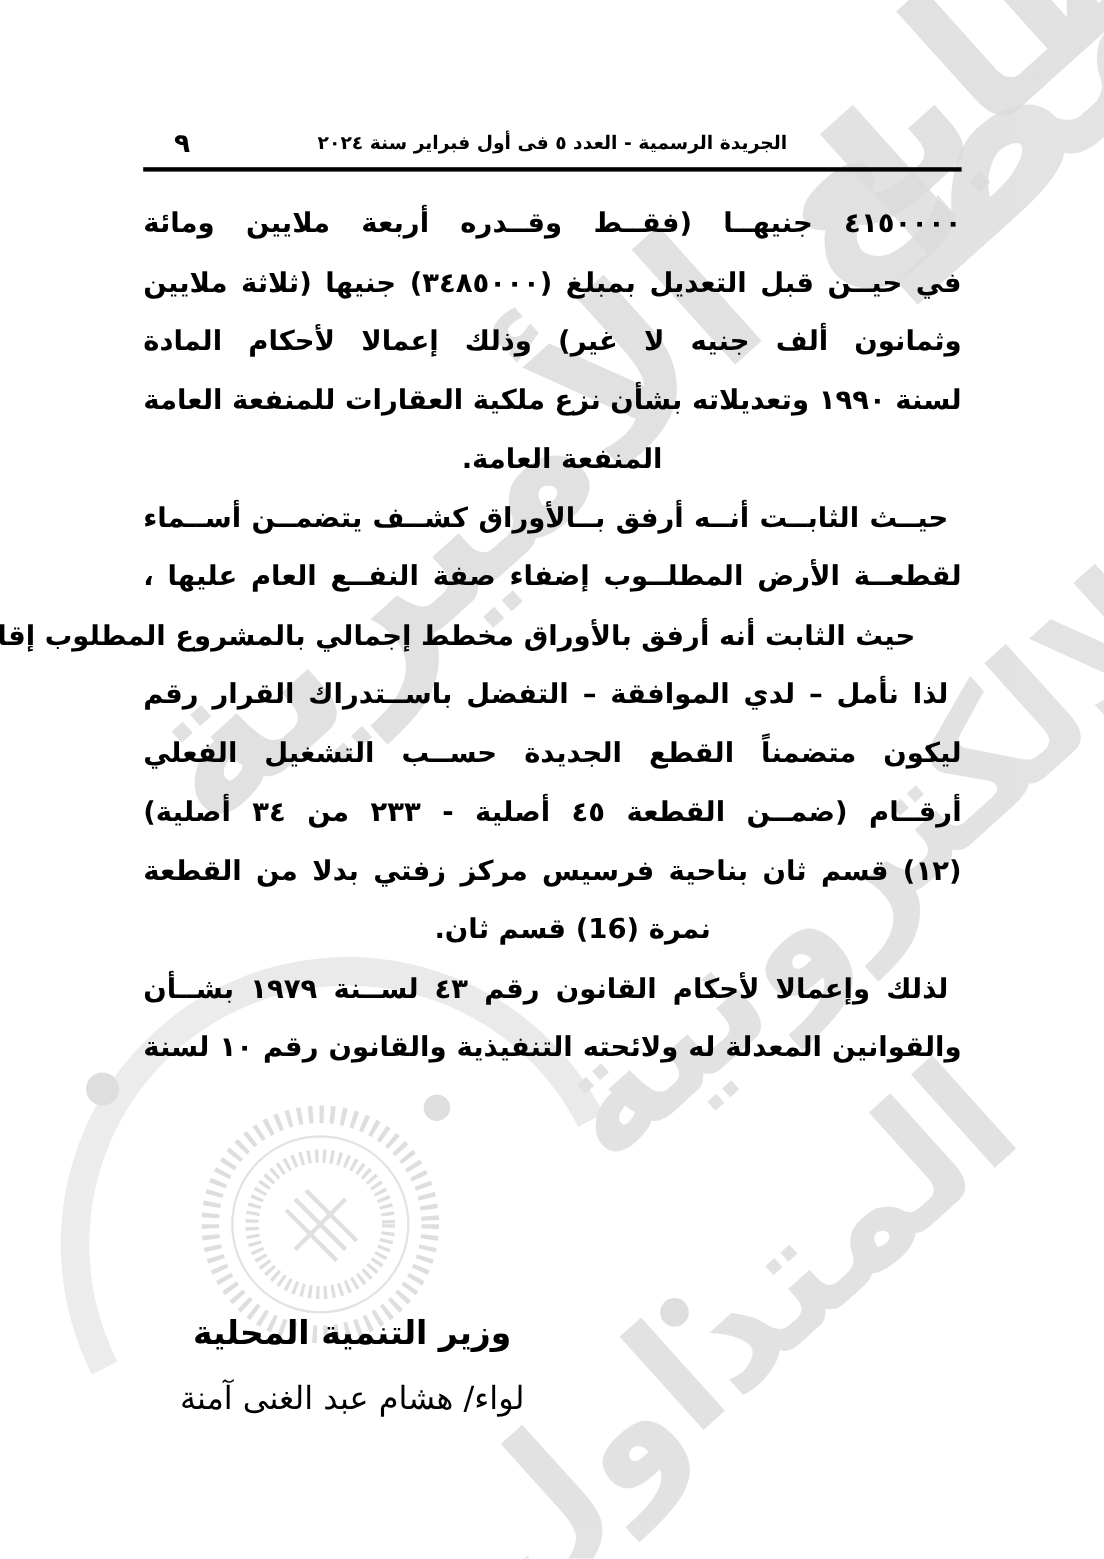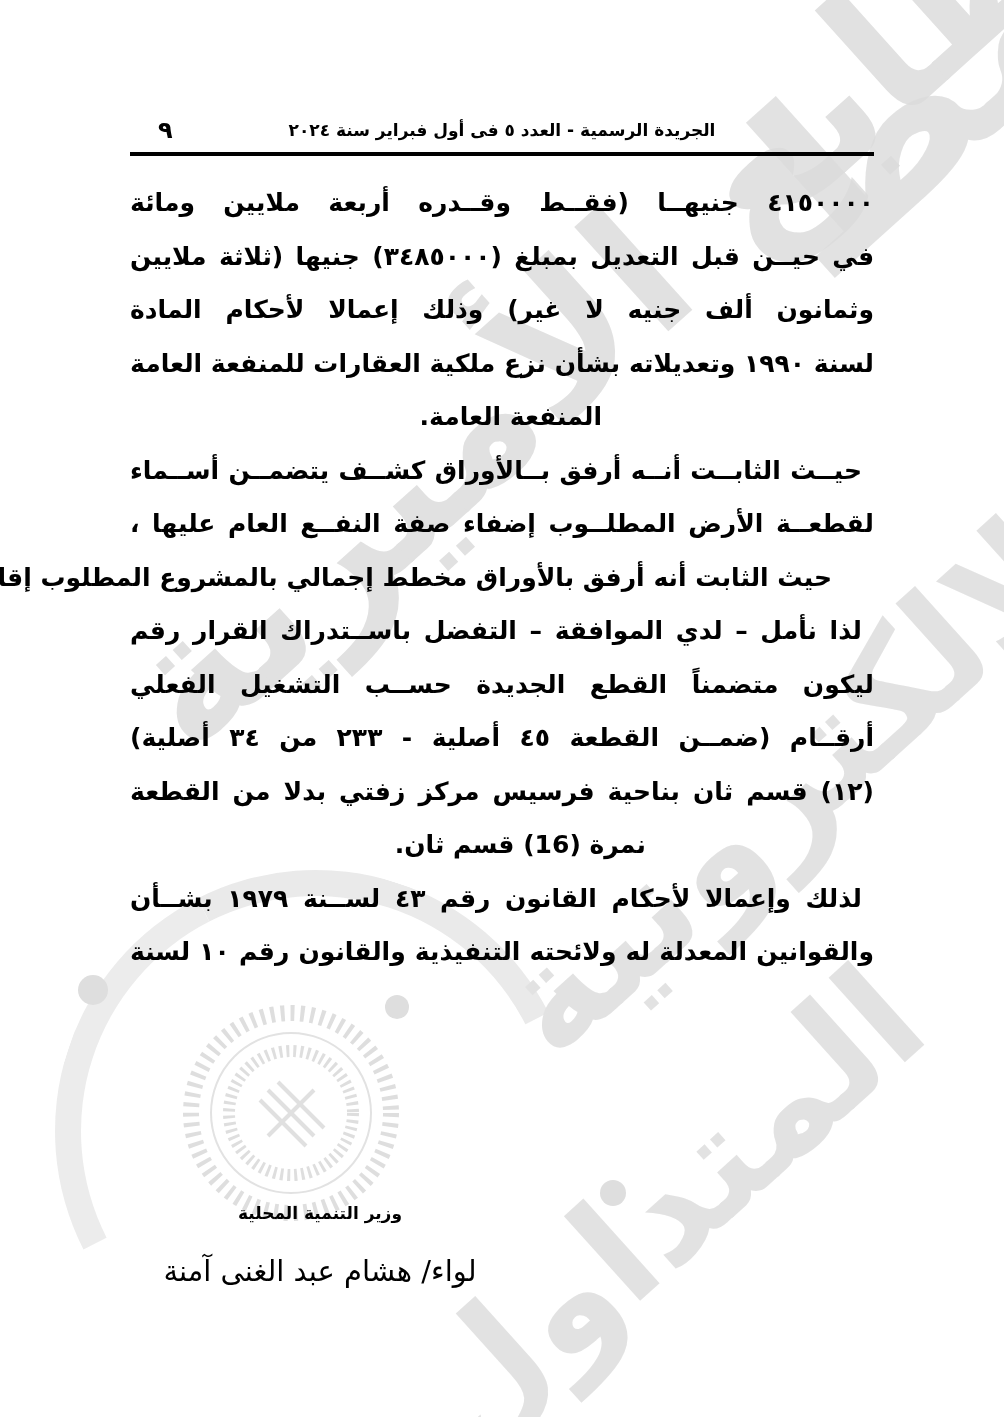--- a/index.html
+++ b/index.html
@@ -56,21 +56,21 @@
     position:absolute;left:130px;top:176px;width:744px;z-index:2;
     font-size:25px;font-weight:bold;color:#000;direction:rtl;
   }
   .line{height:53.5px;line-height:53.5px;white-space:nowrap;}
   .line.j{white-space:normal;text-align:justify;text-align-last:justify;height:53.5px;overflow:hidden;}
   .line.short{}
   .ind{text-indent:12px;}
   .signature{
     position:absolute;left:130px;top:1194px;width:380px;z-index:2;text-align:center;color:#000;
   }
-  .signature .sig-title{font-size:17px;font-weight:bold;line-height:38px;}
+  .signature .sig-title{font-size:30px;font-weight:bold;line-height:38px;}
   .signature .sig-name{font-size:29px;font-weight:normal;line-height:44px;margin-top:17px;letter-spacing:0px;}
 </style>
 </head>
 <body>
 
 <div class="page">
 
   <div class="wm wm1">المطابع الأميرية</div>
   <div class="wm wm2">الإلكترونية</div>
   <div class="wm wm3">المتداول</div>

